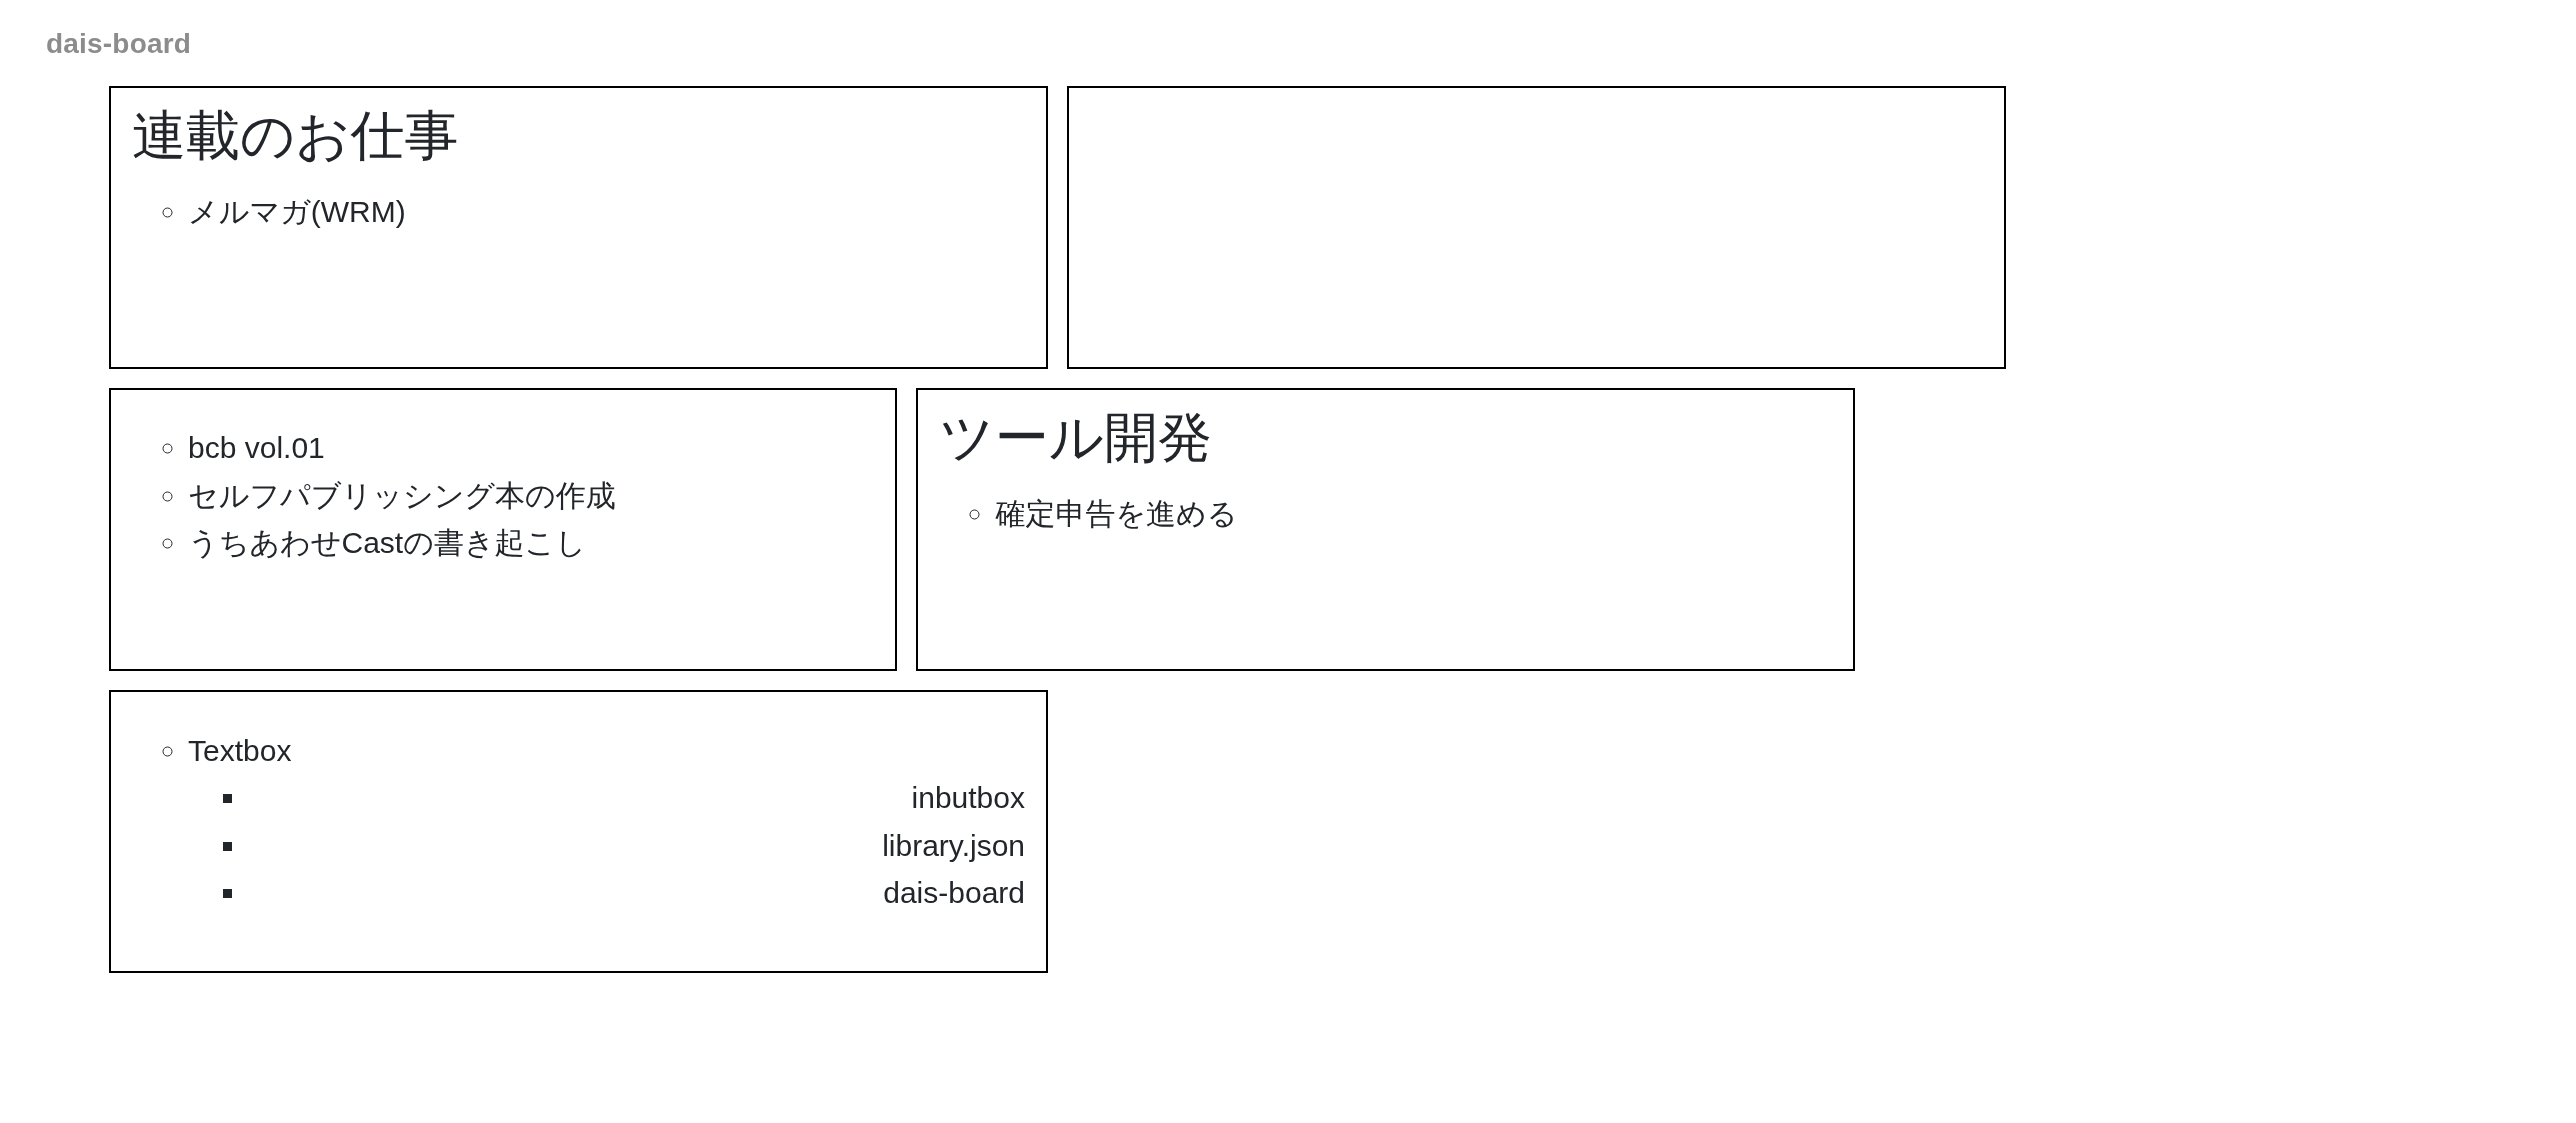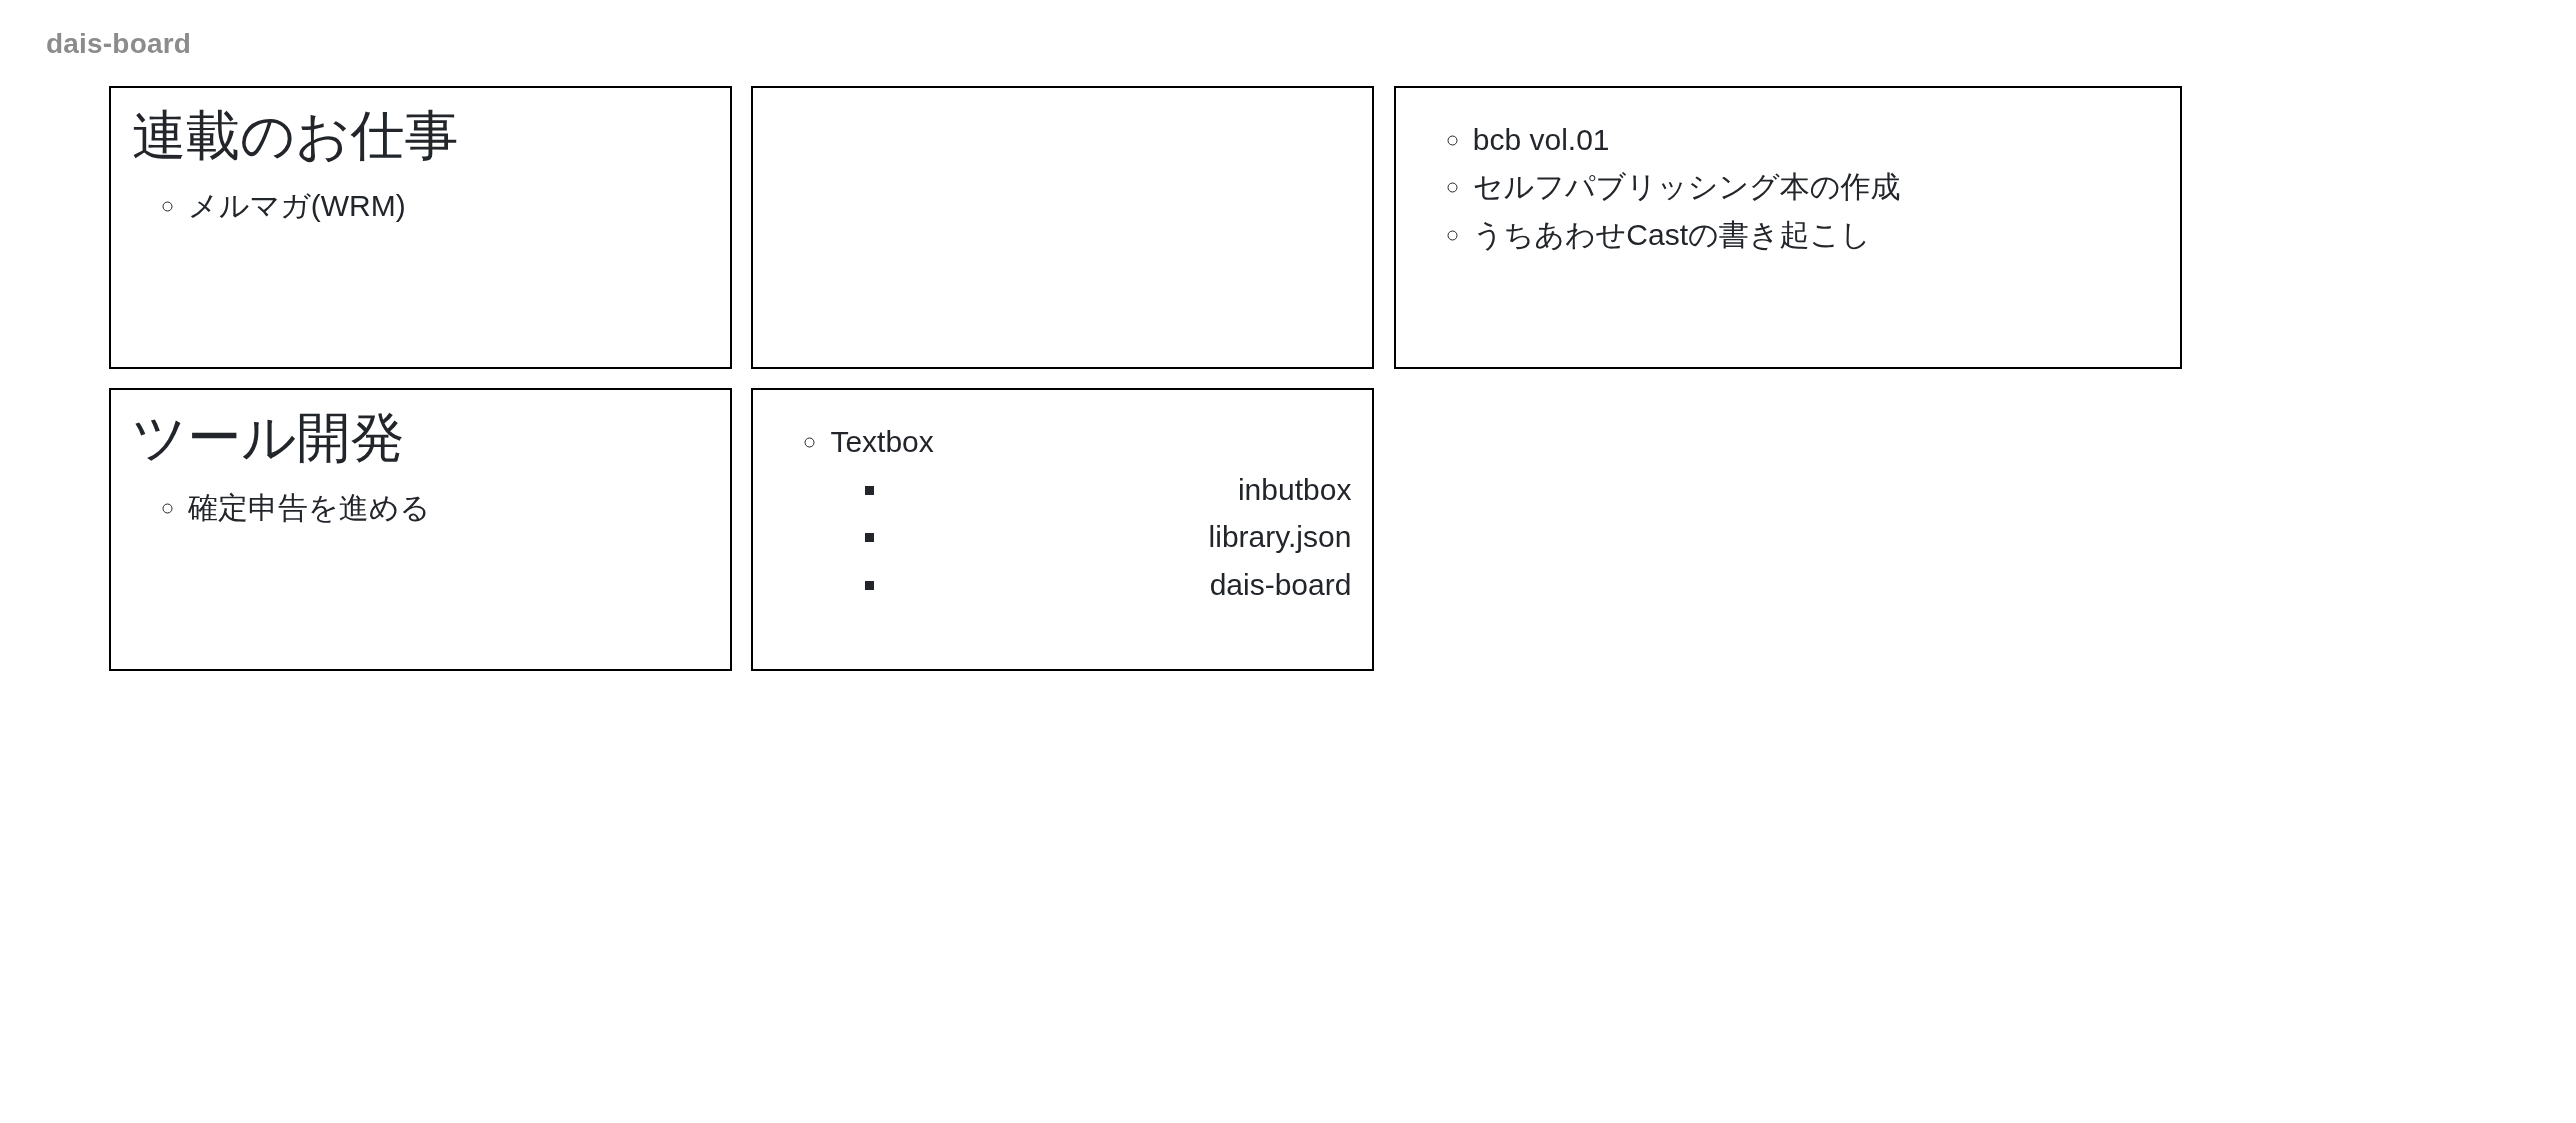--- a/index.html
+++ b/index.html
@@ -37,40 +37,40 @@
     padding: 25px 0 0 109px;
     gap: 19.4px;
     box-sizing: border-box;
   }
 
   .card {
     box-sizing: border-box;
     border: 2.9px solid #000000;
     background: #ffffff;
     padding: 15.5px 21px 17.4px 21px;
-    width: 623px;
+    width: 939px;
     min-height: 283px;
   }
   .card.card-wide {
     width: 788px;
   }
 
   .card-title {
     margin: 0;
     font-size: 54px;
     font-weight: 400;
     line-height: 1.22;
     color: #22262b;
     letter-spacing: 0px;
     white-space: nowrap;
   }
 
   
   ul.level-1 {
-    margin: 13px 0 0 0;
+    margin: 19px 0 0 0;
     padding-left: 56px;
     list-style-type: circle;
   }
   ul.level-2 {
     margin: 0;
     padding-left: 60px;
     list-style-type: square;
     text-align: right;
   }
   .card li {

